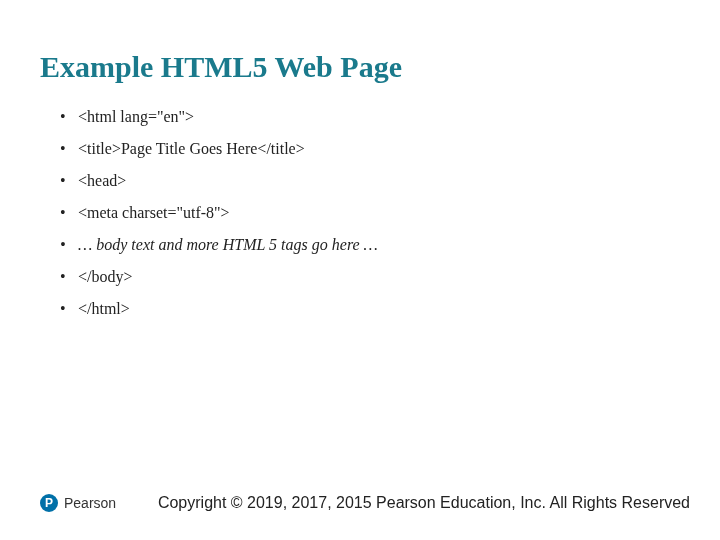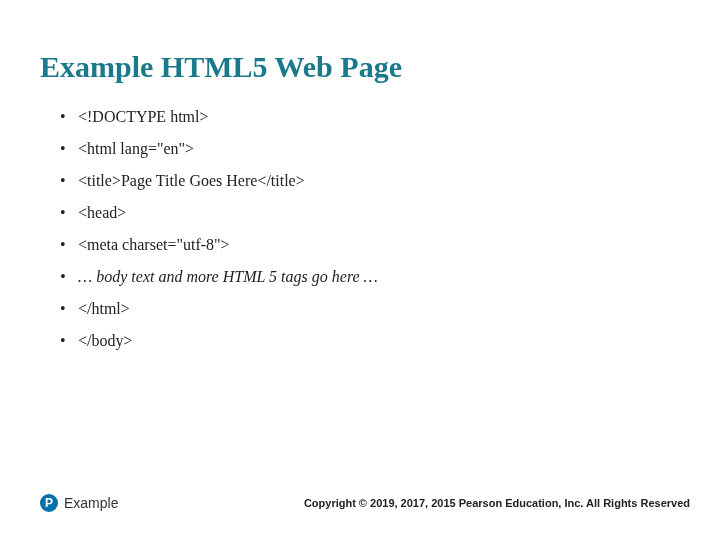--- a/index.html
+++ b/index.html
@@ -73,41 +73,39 @@
     font-weight: bold;
     font-size: 12px;
   }
   .logo-text {
     font-family: Arial, Helvetica, sans-serif;
     font-size: 14px;
     color: #333;
   }
   .copyright {
     font-family: Arial, Helvetica, sans-serif;
-    font-size: 11px;
+    font-size: 16px;
     color: #222;
-    font-weight: bold;
   }
 </style>
 </head>
 <body>
 
 <div class="slide">
   <h1 class="title">Example HTML5 Web Page</h1>
   <ul class="code-list">
-    <li>&lt;!DOCTYPE html&gt;</li>
     <li>&lt;html lang="en"&gt;</li>
     <li>&lt;title&gt;Page Title Goes Here&lt;/title&gt;</li>
     <li>&lt;head&gt;</li>
     <li>&lt;meta charset="utf-8"&gt;</li>
     <li class="italic-line">… body text and more HTML 5 tags go here …</li>
+    <li>&lt;/body&gt;</li>
     <li>&lt;/html&gt;</li>
-    <li>&lt;/body&gt;</li>
   </ul>
 </div>
 
 <div class="footer">
   <div class="logo-block">
     <div class="logo-icon">P</div>
-    <div class="logo-text">Example</div>
+    <div class="logo-text">Pearson</div>
   </div>
   <div class="copyright">Copyright © 2019, 2017, 2015 Pearson Education, Inc. All Rights Reserved</div>
 </div>
 
 </body></html>

